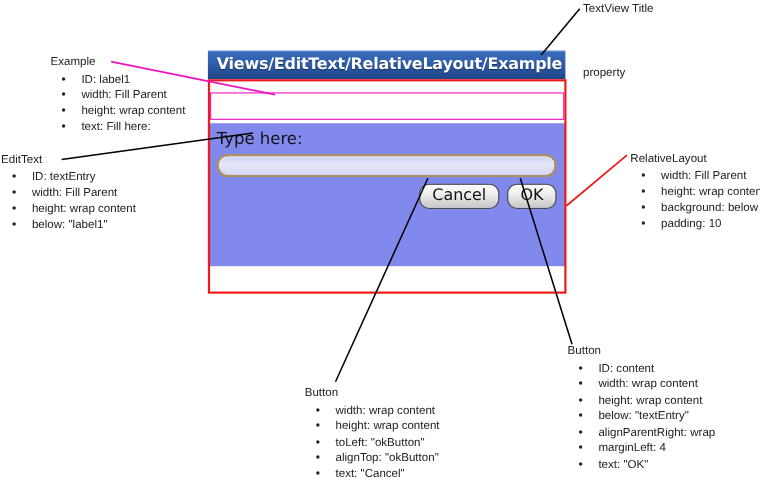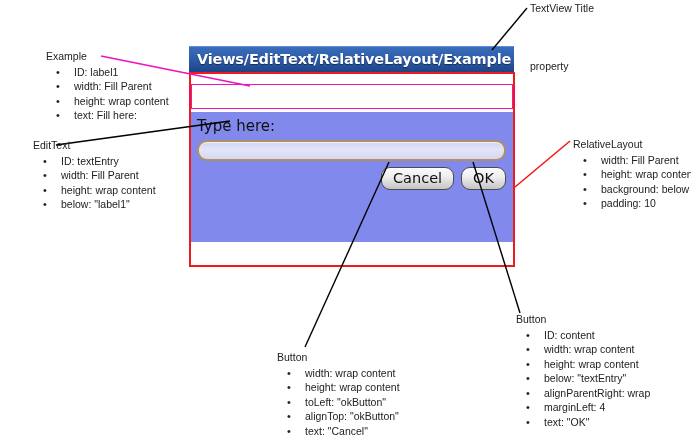--- a/index.html
+++ b/index.html
@@ -50,21 +50,21 @@
   }
   .anno ul li .bullet {
     position: absolute;
     left: 10px;
     top: 0;
     font-size: 11px;
     line-height: 14.6px;
   }
 
   .anno-textview   { left: 46px;  top: 50px; }
-  .anno-edittext   { left: 1px;   top: 139px; margin-left: 32px; }
+  .anno-edittext   { left: 1px;   top: 139px; }
   .anno-relative   { left: 573px; top: 138px; }
   .anno-activity   { left: 530px; top: 2px; }
   .anno-activity .anno-line2 { line-height: 13.5px; margin-top: 44px; }
   .anno-okbutton   { left: 516px; top: 313px; }
   .anno-cancelbtn  { left: 277px; top: 351px; }
 
   
   .leaders {
     position: absolute;
     left: 0; top: 0;

